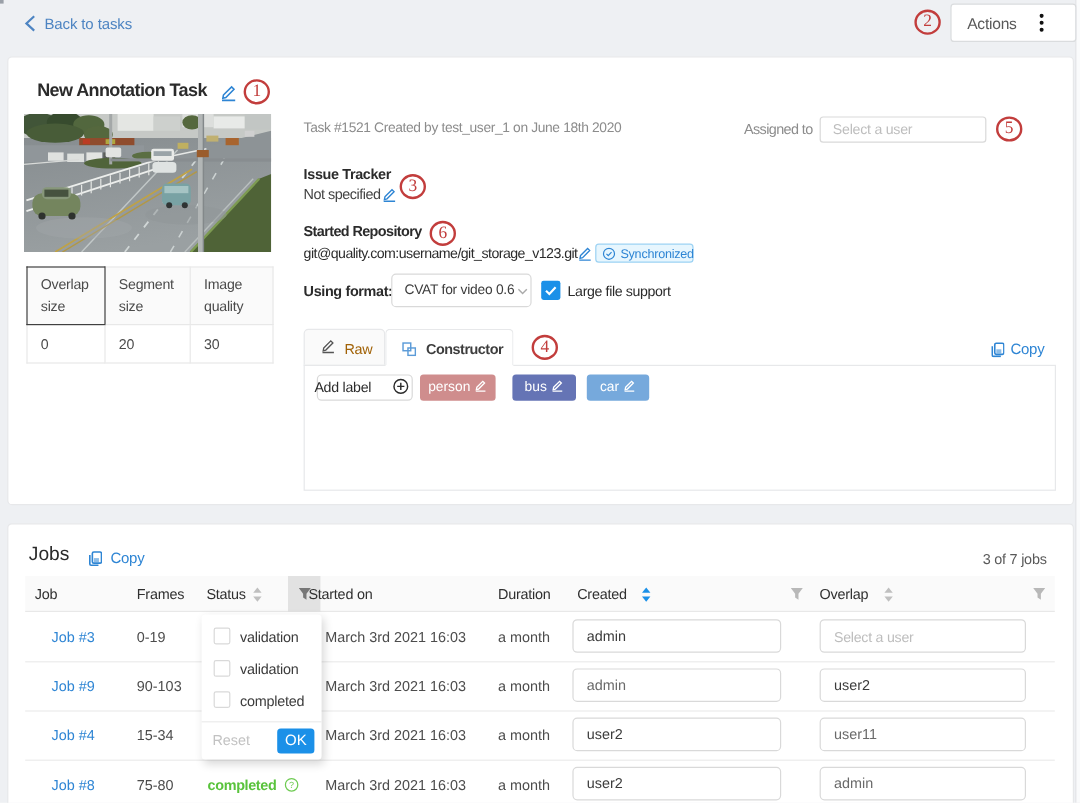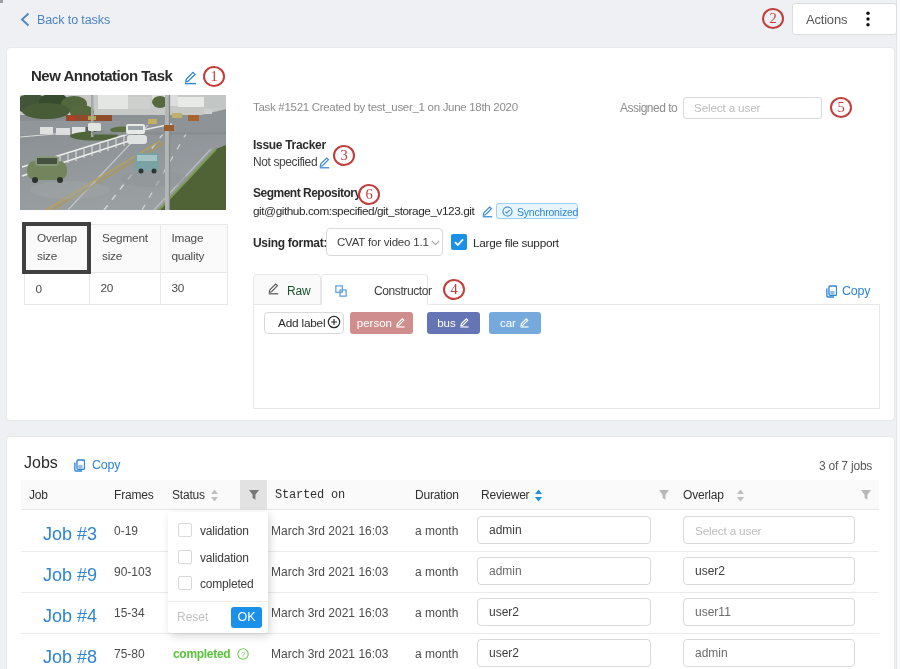--- a/index.html
+++ b/index.html
@@ -6,21 +6,21 @@
   html,body { width:900px; height:669px; overflow:hidden; }
   body { background:#eef0f3; font-family:"Liberation Sans", sans-serif; position:relative; color:#262626; }
   .abs { position:absolute; }
   .card { position:absolute; left:6px; width:889px; background:#fff; border:1px solid #e7e8ea; border-radius:4px; }
   .circ { position:absolute; border:2px solid #c23d3c; color:#c23d3c; border-radius:50%; width:22px; height:21px; font-size:14.5px; line-height:17.5px; text-align:center; font-family:"Liberation Serif", serif; }
   .bold13 { font-size:12px; font-weight:bold; color:#2b2b2b; letter-spacing:-0.3px; }
   .inp { position:absolute; background:#fff; border:1px solid #d9d9d9; border-radius:4px; }
   .chip { position:absolute; top:312px; height:22px; border-radius:3px; color:#fff; font-size:11.5px; line-height:22px; text-align:center; }
   .hdrtxt { position:absolute; top:488px; font-size:12px; letter-spacing:-0.2px; color:#303030; }
   .cell { position:absolute; font-size:12px; color:#4c4c4c; }
-  .joblink { position:absolute; font-size:18px; color:#2e85d4; }
+  .joblink { position:absolute; font-size:12px; color:#2e85d4; }
   svg { display:block; }
 </style>
 </head>
 <body>
 
 <div class="abs" style="left:896px;top:0;width:4px;height:669px;background:#fafbfc;border-left:1px solid #e2e3e6;"></div>
 
 <div class="abs" style="left:0;top:0;width:3px;height:3px;background:#9aa0a8;"></div>
 
 <div class="abs" style="left:19px;top:12px;">
@@ -142,21 +142,21 @@
     <circle cx="15" cy="85" r="3" fill="#2e322e"></circle>
     <circle cx="40" cy="85" r="3" fill="#2e322e"></circle>
   </g>
 </svg>
 </div>
 
 <div class="abs" style="left:22px;top:222px;width:206px;height:81px;">
   <table style="border-collapse:collapse;width:100%;height:100%;font-size:11.8px;letter-spacing:-0.2px;color:#4a4a4a;">
     <tbody>
         <tr style="background:#fafafa;height:48px;">
-      <td style="border:4px solid #404040;padding:2px 6px 2px 11px;width:65px;line-height:1.5;">Overlap size</td>
+      <td style="border:1px solid #404040;padding:2px 6px 2px 11px;width:65px;line-height:1.5;">Overlap size</td>
       <td style="border:1px solid #e8e8e8;padding:2px 6px 2px 11px;width:71px;line-height:1.5;">Segment size</td>
       <td style="border:1px solid #e8e8e8;padding:2px 2px 2px 11px;line-height:1.5;">Image quality</td>
     </tr>
     <tr style="height:32px;">
       <td style="border:1px solid #e8e8e8;padding-left:11px;">0</td>
       <td style="border:1px solid #e8e8e8;padding-left:11px;">20</td>
       <td style="border:1px solid #e8e8e8;padding-left:11px;">30</td>
     </tr>
   </tbody>
     </table>
@@ -167,85 +167,85 @@
 <div class="abs bold13" style="left:253px;top:138px;">Issue Tracker</div>
 <div class="abs" style="left:253px;top:155px;font-size:12px;letter-spacing:-0.4px;color:#434343;">Not specified</div>
 <div class="abs" style="left:318px;top:156px;">
   <svg width="13" height="13" viewBox="0 0 15 15">
       <path d="M3.2 9.2 L10 2.4 L12 4.4 L5.2 11.2 L2.7 11.9 Z" fill="none" stroke="#2e85d4" stroke-width="1.3"></path>
       <path d="M2 13.6 H13" stroke="#2e85d4" stroke-width="1.4"></path>
     </svg>
 </div>
 <div class="circ" style="left:333px;top:145px;">3</div>
 
-<div class="abs bold13" style="left:253px;top:186px;letter-spacing:-0.5px;">Segment Repository</div>
+<div class="abs bold13" style="left:253px;top:186px;letter-spacing:-0.5px;">Started Repository</div>
 <div class="circ" style="left:358px;top:184px;">6</div>
-<div class="abs" style="left:253px;top:204px;font-size:11.8px;letter-spacing:-0.45px;color:#2b2b2b;" id="giturl">git@github.com:specified/git_storage_v123.git</div>
+<div class="abs" style="left:253px;top:204px;font-size:11.8px;letter-spacing:-0.45px;color:#2b2b2b;" id="giturl">git@quality.com:username/git_storage_v123.git</div>
 <div class="abs" style="left:481px;top:205px;">
   <svg width="13" height="13" viewBox="0 0 15 15">
       <path d="M3.2 9.2 L10 2.4 L12 4.4 L5.2 11.2 L2.7 11.9 Z" fill="none" stroke="#2e85d4" stroke-width="1.3"></path>
       <path d="M2 13.6 H13" stroke="#2e85d4" stroke-width="1.4"></path>
     </svg>
 </div>
 
 <div class="abs" style="left:496px;top:203px;width:82px;height:16px;background:#e7f6fe;border:1px solid #9cd2f3;border-radius:3px;"></div>
 <div class="abs" style="left:502px;top:206px;">
   <svg width="11" height="11" viewBox="0 0 12 12">
       <circle cx="6" cy="6" r="5" fill="none" stroke="#2e85d4" stroke-width="1.1"></circle>
       <path d="M3.7 6.1 L5.3 7.7 L8.3 4.5" fill="none" stroke="#2e85d4" stroke-width="1.1"></path>
     </svg>
 </div>
 <div class="abs" style="left:517px;top:206px;font-size:10.5px;letter-spacing:-0.2px;color:#2e85d4;">Synchronized</div>
 
 <div class="abs bold13" style="left:253px;top:236px;">Using format:</div>
 <div class="inp" style="left:326px;top:228px;width:117px;height:28px;"></div>
-<div class="abs" style="left:337px;top:236px;font-size:11.5px;letter-spacing:-0.2px;color:#3c3c3c;">CVAT for video 1.1</div>
+<div class="abs" style="left:337px;top:236px;font-size:11.5px;letter-spacing:-0.2px;color:#3c3c3c;">CVAT for video 0.6</div>
 <div class="abs" style="left:431px;top:240px;">
   <svg width="9" height="6" viewBox="0 0 9 6">
       <path d="M1 1 L4.5 4.6 L8 1" fill="none" stroke="#aaa" stroke-width="1.2"></path>
     </svg>
 </div>
 <div class="abs" style="left:451px;top:234px;width:16px;height:16px;background:#1b90e8;border-radius:2px;">
   <svg width="16" height="16" viewBox="0 0 16 16">
       <path d="M4 8.2 L6.8 11 L12 5.4" fill="none" stroke="#fff" stroke-width="1.8"></path>
     </svg>
 </div>
 <div class="abs" style="left:473px;top:236px;font-size:11.8px;letter-spacing:-0.3px;color:#2b2b2b;">Large file support</div>
 
 <div class="abs" style="left:253px;top:274px;width:68px;height:31px;background:#fafafa;border:1px solid #e7e8ea;border-radius:4px 4px 0 0;"></div>
 <div class="abs" style="left:267px;top:282px;">
   <svg width="13" height="13" viewBox="0 0 15 15">
       <path d="M3.2 9.2 L10 2.4 L12 4.4 L5.2 11.2 L2.7 11.9 Z" fill="none" stroke="#555" stroke-width="1.3"></path>
       <path d="M2 13.6 H13" stroke="#555" stroke-width="1.4"></path>
     </svg>
 </div>
-<div class="abs" style="left:287px;top:284px;font-size:12px;letter-spacing:-0.2px;color:#14532d;">Raw</div>
+<div class="abs" style="left:287px;top:284px;font-size:12px;letter-spacing:-0.2px;color:#a16207;">Raw</div>
 
 <div class="abs" style="left:253px;top:304px;width:627px;height:105px;background:#fff;border:1px solid #e7e8ea;"></div>
 <div class="abs" style="left:321px;top:274px;width:107px;height:31px;background:#fff;border:1px solid #e7e8ea;border-bottom:1px solid #fff;border-radius:4px 4px 0 0;z-index:2;"></div>
 <div class="abs" style="left:335px;top:285px;z-index:3;">
   <svg width="12" height="12" viewBox="0 0 14 14">
       <rect x="1" y="1" width="7.5" height="7.5" fill="none" stroke="#5b9bd8" stroke-width="1.4"></rect>
       <rect x="5.8" y="5.8" width="7.2" height="7.2" fill="none" stroke="#5b9bd8" stroke-width="1.4"></rect>
     </svg>
 </div>
-<div class="abs" style="left:374px;top:284px;font-size:12px;letter-spacing:-0.4px;font-weight:normal;color:#3d3d3d;z-index:3;">Constructor</div>
+<div class="abs" style="left:355px;top:284px;font-size:12px;letter-spacing:-0.4px;font-weight:bold;color:#3d3d3d;z-index:3;">Constructor</div>
 <div class="circ" style="left:443px;top:279px;">4</div>
 
 <div class="abs" style="left:826px;top:285px;">
   <svg width="11" height="13" viewBox="0 0 13 15">
       <rect x="3.5" y="1" width="9" height="11" rx="1.5" fill="none" stroke="#2e85d4" stroke-width="1.6"></rect>
       <path d="M9.5 14 H2.2 Q1 14 1 12.8 V4" fill="none" stroke="#2e85d4" stroke-width="1.6"></path>
       <rect x="5" y="7" width="5" height="4" fill="#2e85d4" opacity="0.55"></rect>
     </svg>
 </div>
 <div class="abs" style="left:842px;top:284px;font-size:12.5px;letter-spacing:-0.2px;color:#2e85d4;">Copy</div>
 
 <div class="inp" style="left:264px;top:312px;width:80px;height:22px;"></div>
-<div class="abs" style="left:278px;top:316px;font-size:11.8px;letter-spacing:-0.2px;color:#2b2b2b;">Add label</div>
+<div class="abs" style="left:262px;top:316px;font-size:11.8px;letter-spacing:-0.2px;color:#2b2b2b;">Add label</div>
 <div class="abs" style="left:327px;top:315px;">
   <svg width="14" height="14" viewBox="0 0 14 14">
       <circle cx="7" cy="7" r="5.7" fill="none" stroke="#2b2b2b" stroke-width="1.2"></circle>
       <path d="M7 4 V10 M4 7 H10" stroke="#2b2b2b" stroke-width="1.2"></path>
     </svg>
 </div>
 <div class="chip" style="left:350px;width:63px;background:#cf8d8d;">person <svg width="11" height="11" viewBox="0 0 15 15" style="display:inline-block;vertical-align:-1px;">
       <path d="M3.2 9.2 L10 2.4 L12 4.4 L5.2 11.2 L2.7 11.9 Z" fill="none" stroke="#fff" stroke-width="1.5"></path>
       <path d="M2 13.6 H13" stroke="#fff" stroke-width="1.6"></path>
     </svg></div>
@@ -286,23 +286,23 @@
   <svg width="9" height="13" viewBox="0 0 9 13">
       <path d="M4.5 0.5 L8 5 H1 Z" fill="#bfbfbf"></path>
       <path d="M4.5 12.5 L1 8 H8 Z" fill="#bfbfbf"></path>
     </svg>
 </div>
 <div class="abs" style="left:248px;top:489px;">
   <svg width="12" height="12" viewBox="0 0 12 12">
       <path d="M1 1 H11 L7.4 5.8 V10.8 L4.6 9 V5.8 Z" fill="#777"></path>
     </svg>
 </div>
-<div class="hdrtxt" style="left:275px;font-family:Liberation Mono, monospace;">Started on</div>
+<div class="hdrtxt" style="left:257px;">Started on</div>
 <div class="hdrtxt" style="left:415px;">Duration</div>
-<div class="hdrtxt" style="left:481px;">Reviewer</div>
+<div class="hdrtxt" style="left:481px;">Created</div>
 <div class="abs" style="left:534px;top:489px;">
   <svg width="9" height="13" viewBox="0 0 9 13">
       <path d="M4.5 0.5 L8 5 H1 Z" fill="#1b90e8"></path>
       <path d="M4.5 12.5 L1 8 H8 Z" fill="#1b90e8"></path>
     </svg>
 </div>
 <div class="abs" style="left:658px;top:489px;">
   <svg width="12" height="12" viewBox="0 0 12 12">
       <path d="M1 1 H11 L7.4 5.8 V10.8 L4.6 9 V5.8 Z" fill="#b8b8b8"></path>
     </svg>

